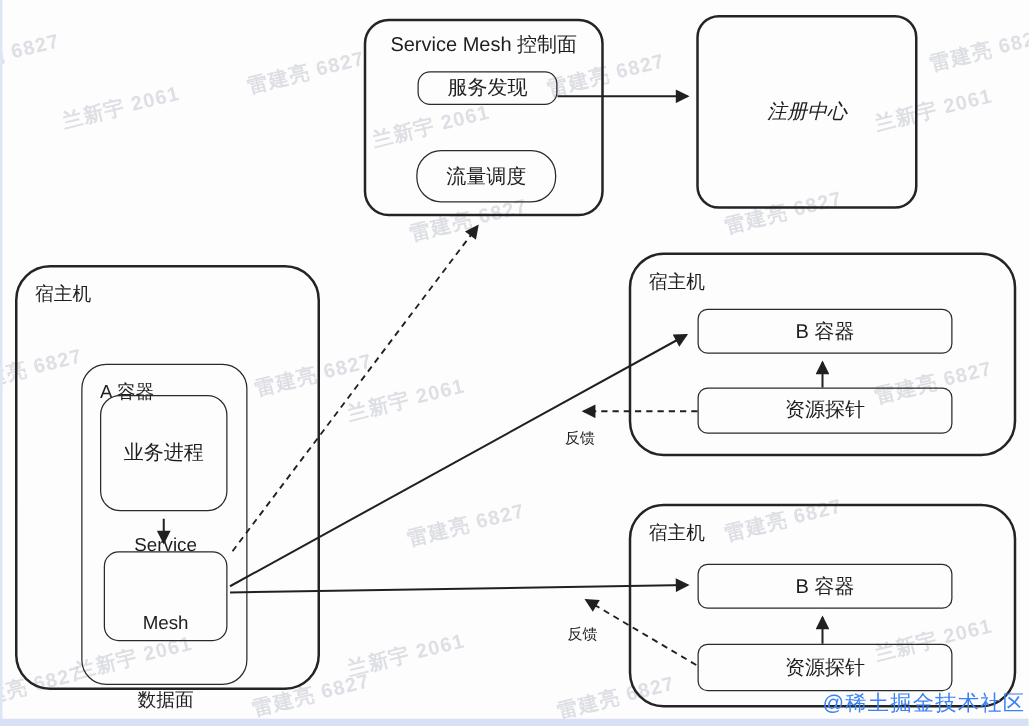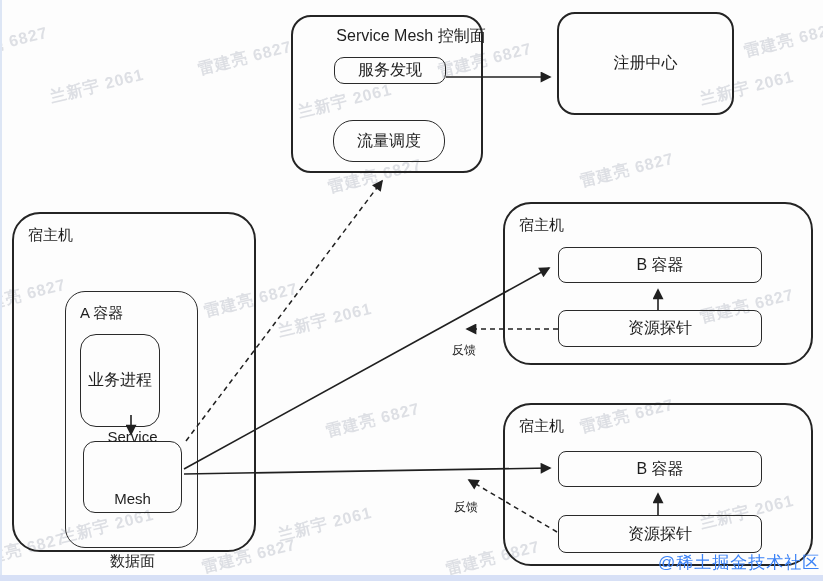--- a/index.html
+++ b/index.html
@@ -28,28 +28,28 @@
 
   
   .box{position:absolute;box-sizing:border-box;background:transparent;z-index:2;}
   .b2{border:2px solid #242424;}
   .b15{border:1.6px solid #2a2a2a;}
   .corner-label{position:absolute;top:12px;left:14px;font-size:15px;white-space:nowrap;}
   .center-txt{display:flex;align-items:center;justify-content:center;font-size:16px;white-space:nowrap;}
 
   
   .control-plane{left:291px;top:15px;width:192px;height:158px;border-radius:20px;}
-  .cp-title{position:absolute;top:9px;left:0;width:100%;text-align:center;font-size:16px;white-space:nowrap;padding-left:24px;}
+  .cp-title{position:absolute;top:9px;left:0;width:100%;text-align:center;font-size:16px;white-space:nowrap;}
   .sd-box{left:334px;top:57px;width:112px;height:27px;border-radius:10px;}
   .ts-box{left:333px;top:120px;width:112px;height:42px;border-radius:20px;}
-  .registry{left:557px;top:12px;width:177px;height:103px;border-radius:18px;}
+  .registry{left:557px;top:12px;width:177px;height:155px;border-radius:18px;font-style:italic;}
 
   .host-left{left:12px;top:212px;width:244px;height:340px;border-radius:28px;}
   .a-container{left:65px;top:267px;width:133px;height:257px;border-radius:20px;margin-top:24px;}
-  .biz-box{left:80px;top:334px;width:80px;height:93px;border-radius:16px;}
+  .biz-box{left:80px;top:316px;width:102px;height:93px;border-radius:16px;}
   .smdp-box{left:83px;top:441px;width:99px;height:72px;border-radius:12px;
             display:flex;flex-direction:column;align-items:center;justify-content:center;}
   .smdp-box div{font-size:15px;line-height:18px;text-align:center;margin-top:44px;}
 
   .host-rt{left:503px;top:202px;width:310px;height:163px;border-radius:28px;}
   .host-rb{left:503px;top:403px;width:310px;height:163px;border-radius:28px;}
   .b1-box{left:558px;top:247px;width:204px;height:36px;border-radius:8px;}
   .probe1-box{left:558px;top:310px;width:204px;height:37px;border-radius:8px;}
   .b2-box{left:558px;top:451px;width:204px;height:36px;border-radius:8px;}
   .probe2-box{left:558px;top:515px;width:204px;height:38px;border-radius:8px;}

